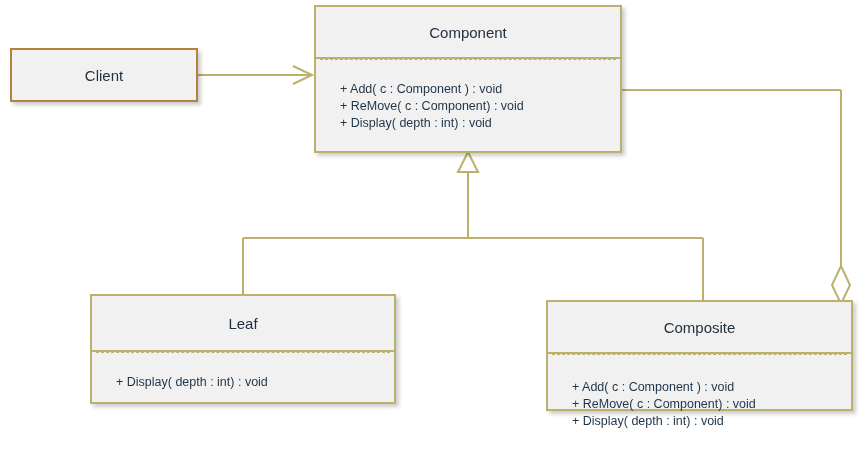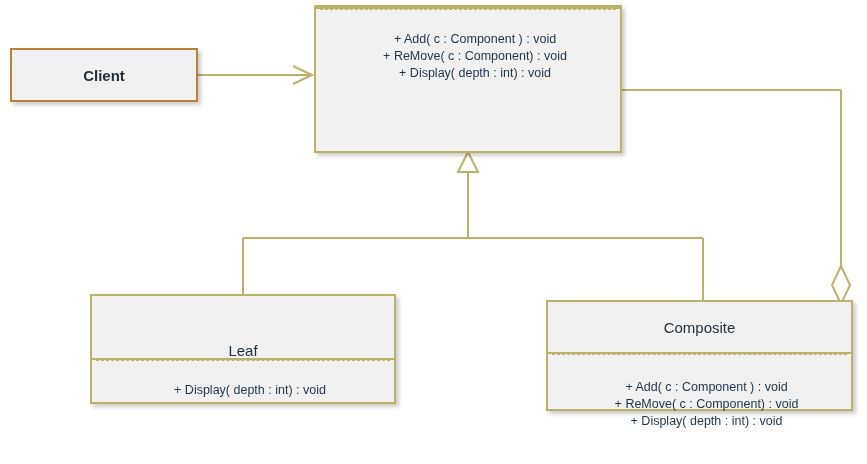--- a/index.html
+++ b/index.html
@@ -71,40 +71,39 @@
   .member-list {
     list-style: none;
     margin: 0;
     padding: 0;
   }
   .member {
     color: #1f3448;
     font-size: 12.5px;
     line-height: 17px;
     white-space: nowrap;
-    padding-left: 14px;
-    text-align: center;
+    padding-left: 24px;
   }
 
   
   #class-client {
     left: 10px;  top: 48px;  width: 188px; height: 54px;
   }
-  #class-client .class-header { height: 50px; font-weight: bold; }
+  #class-client .class-header { height: 50px; }
 
   #class-component {
     left: 314px; top: 5px;   width: 308px; height: 148px;
   }
   #class-component .class-header { height: 50px; }
   #class-component .members { height: 94px; padding-top: 22px; }
 
   #class-leaf {
     left: 90px;  top: 294px; width: 306px; height: 110px;
   }
-  #class-leaf .class-header { height: 62px; align-items: flex-end; }
+  #class-leaf .class-header { height: 54px; }
   #class-leaf .members { height: 52px; padding-top: 22px; }
 
   #class-composite {
     left: 546px; top: 300px; width: 307px; height: 111px;
   }
   #class-composite .class-header { height: 50px; }
   #class-composite .members { height: 97px; padding-top: 25px; }
 </style>
 </head>
 <body>
@@ -138,20 +137,23 @@
     </g>
   </svg>
 
   <div class="uml-class accent-client" id="class-client">
     <div class="class-header">
       <span class="class-name">Client</span>
     </div>
   </div>
 
   <div class="uml-class" id="class-component">
+    <div class="class-header">
+      <span class="class-name">Component</span>
+    </div>
     <div class="compartment-divider"></div>
     <div class="members">
       <div class="dashed-sep"></div>
       <ul class="member-list">
         <li class="member">+ Add( c : Component ) : void</li>
         <li class="member">+ ReMove( c : Component) : void</li>
         <li class="member">+ Display( depth : int) : void</li>
       </ul>
     </div>
   </div>

